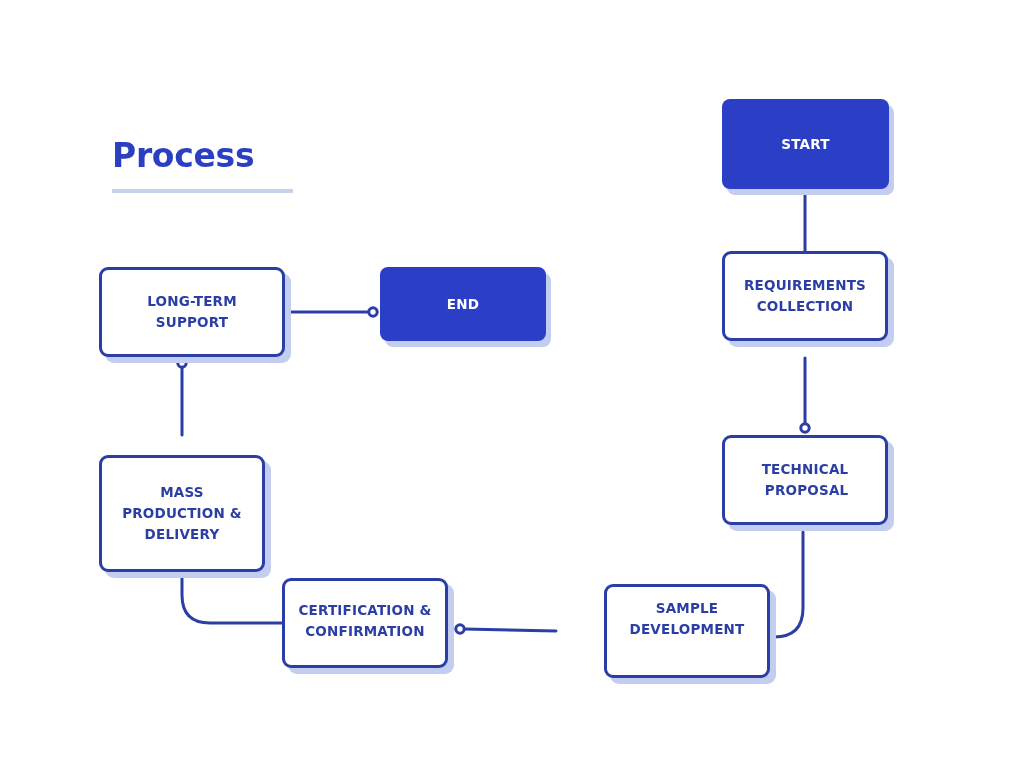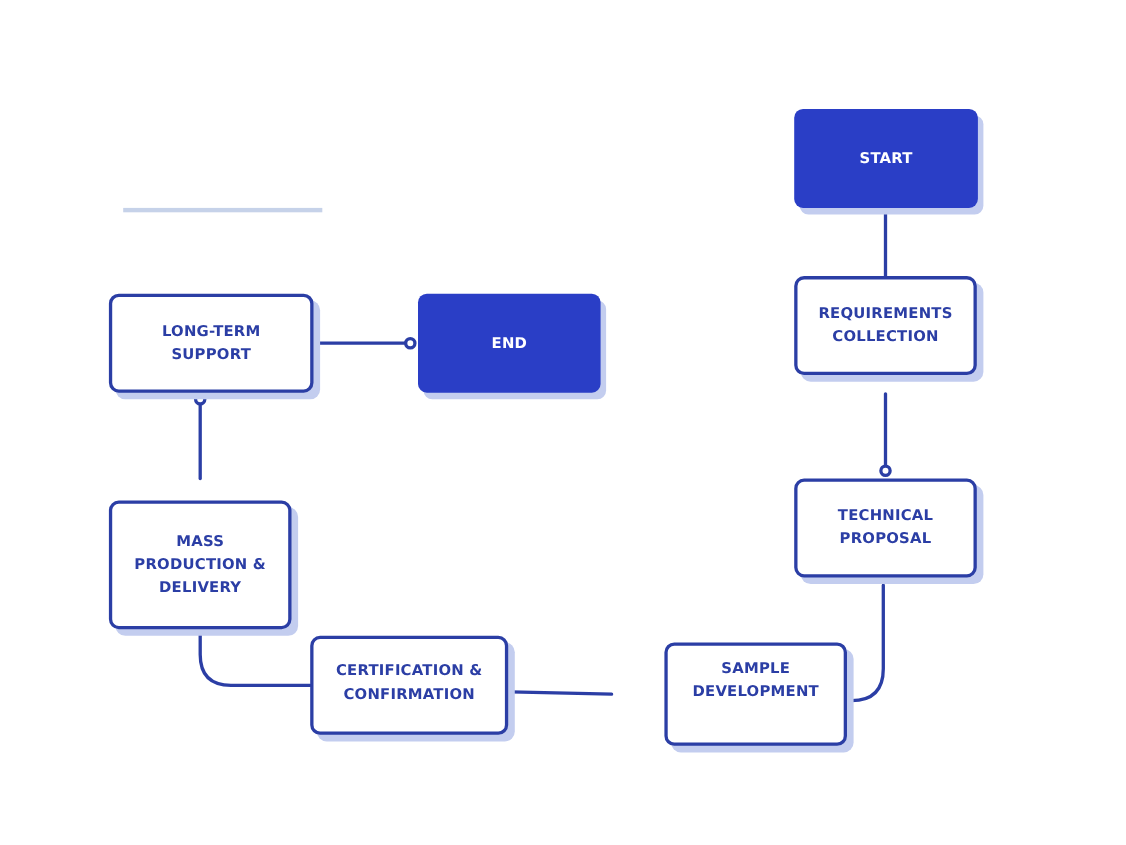--- a/index.html
+++ b/index.html
@@ -26,20 +26,21 @@
   .node.filled { background: #2a3ec6; color: #ffffff; border-radius: 8px;
     box-shadow: 5px 6px 0 #c3cdef; }
   .node span { white-space: pre-line; }
   svg.connectors { position: absolute; left: 0; top: 0; }
 </style>
 </head>
 <body>
 
 <h1 class="title">
   <br>
+  <span>Process</span>
 </h1>
 <div class="title-underline"></div>
 
 <svg class="connectors" width="1024" height="768">
   <g fill="none" stroke="#2b3ea5" stroke-width="3" stroke-linecap="round">
 
     <line x1="805" y1="194" x2="805" y2="256"></line>
     <circle cx="805" cy="260" r="4.2" fill="#ffffff"></circle>
 
     <line x1="805" y1="358" x2="805" y2="424"></line>
@@ -64,41 +65,41 @@
 
 <div class="node filled" style="left:722px; top:99px; width:167px; height:90px;">
   <span>START</span>
 </div>
 
 <div class="node outline" style="left:722px; top:251px; width:166px; height:90px;">
   <span>REQUIREMENTS
 COLLECTION</span>
 </div>
 
-<div class="node outline" style="left:722px; top:435px; width:166px; height:90px;">
+<div class="node outline" style="left:722px; top:435px; width:166px; height:90px;text-align:right;">
   <span>TECHNICAL
 PROPOSAL</span>
 </div>
 
 <div class="node outline" style="left:556px; top:584px; width:166px; height:94px;margin-left:48px;">
   <span style="position:relative; top:-12px;">SAMPLE
 DEVELOPMENT</span>
 </div>
 
-<div class="node outline" style="left:282px; top:578px; width:180px; height:90px;">
+<div class="node outline" style="left:282px; top:578px; width:166px; height:90px;">
   <span style="position:relative; top:-2px;">CERTIFICATION &amp;
 CONFIRMATION</span>
 </div>
 
 <div class="node outline" style="left:99px; top:455px; width:166px; height:117px;">
   <span>MASS
 PRODUCTION &amp;
 DELIVERY</span>
 </div>
 
 <div class="node outline" style="left:99px; top:267px; width:186px; height:90px;">
   <span>LONG-TERM
 SUPPORT</span>
 </div>
 
-<div class="node filled" style="left:380px; top:267px; width:166px; height:90px;">
+<div class="node filled" style="left:380px; top:267px; width:166px; height:74px;">
   <span>END</span>
 </div>
 
 </body></html>

